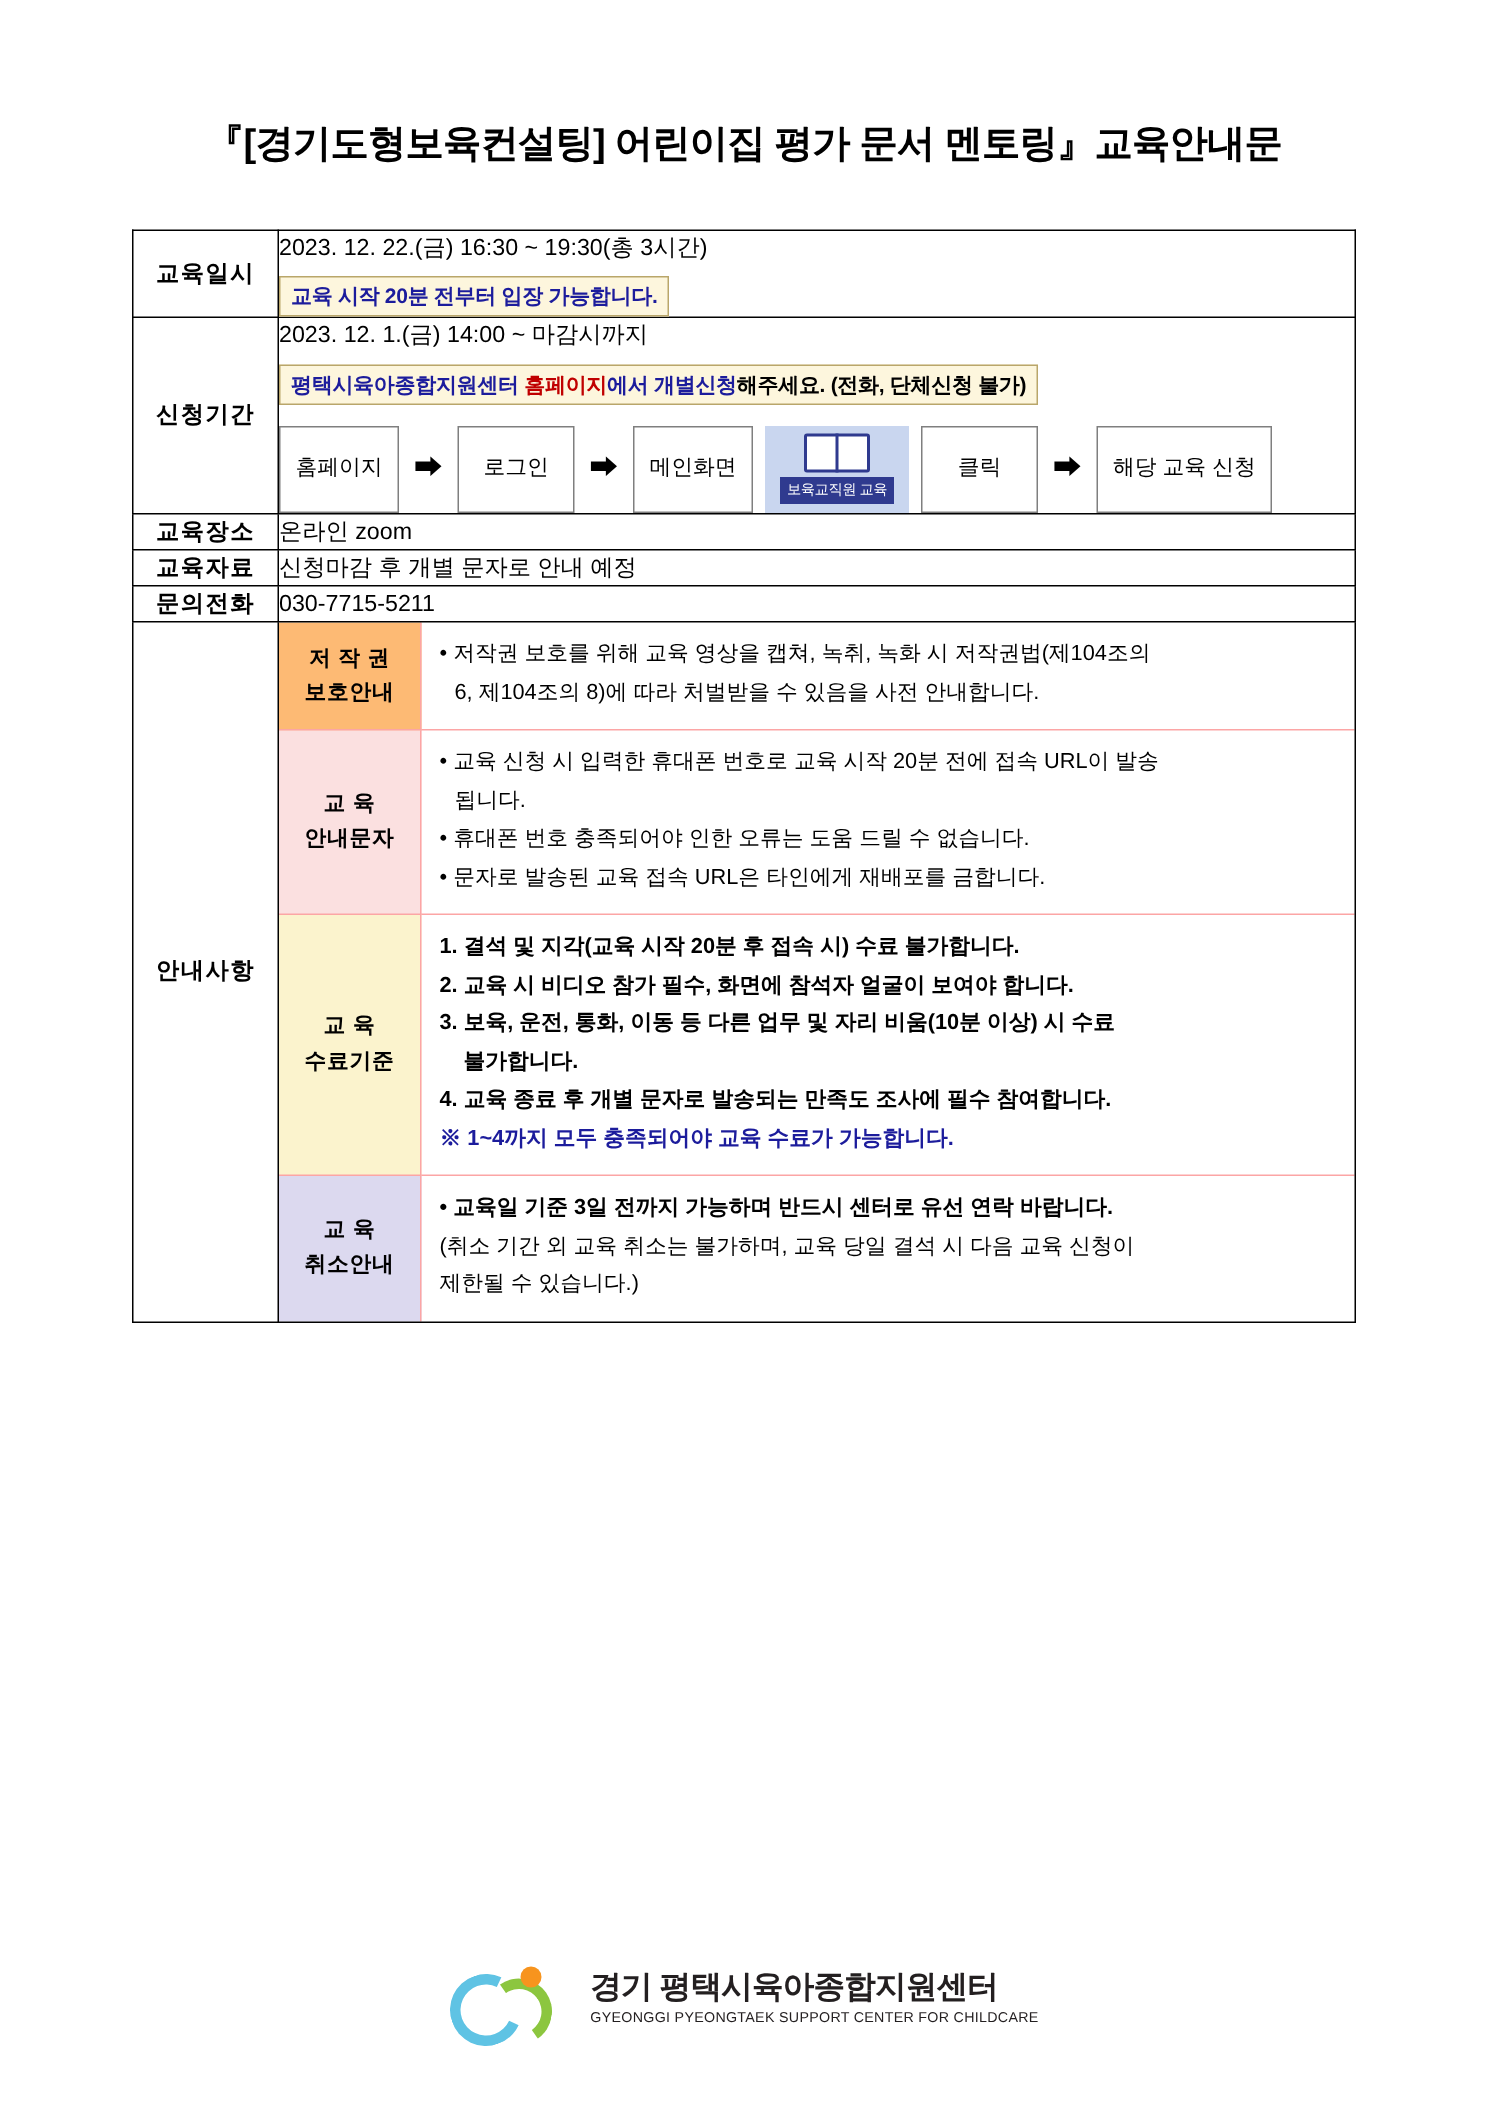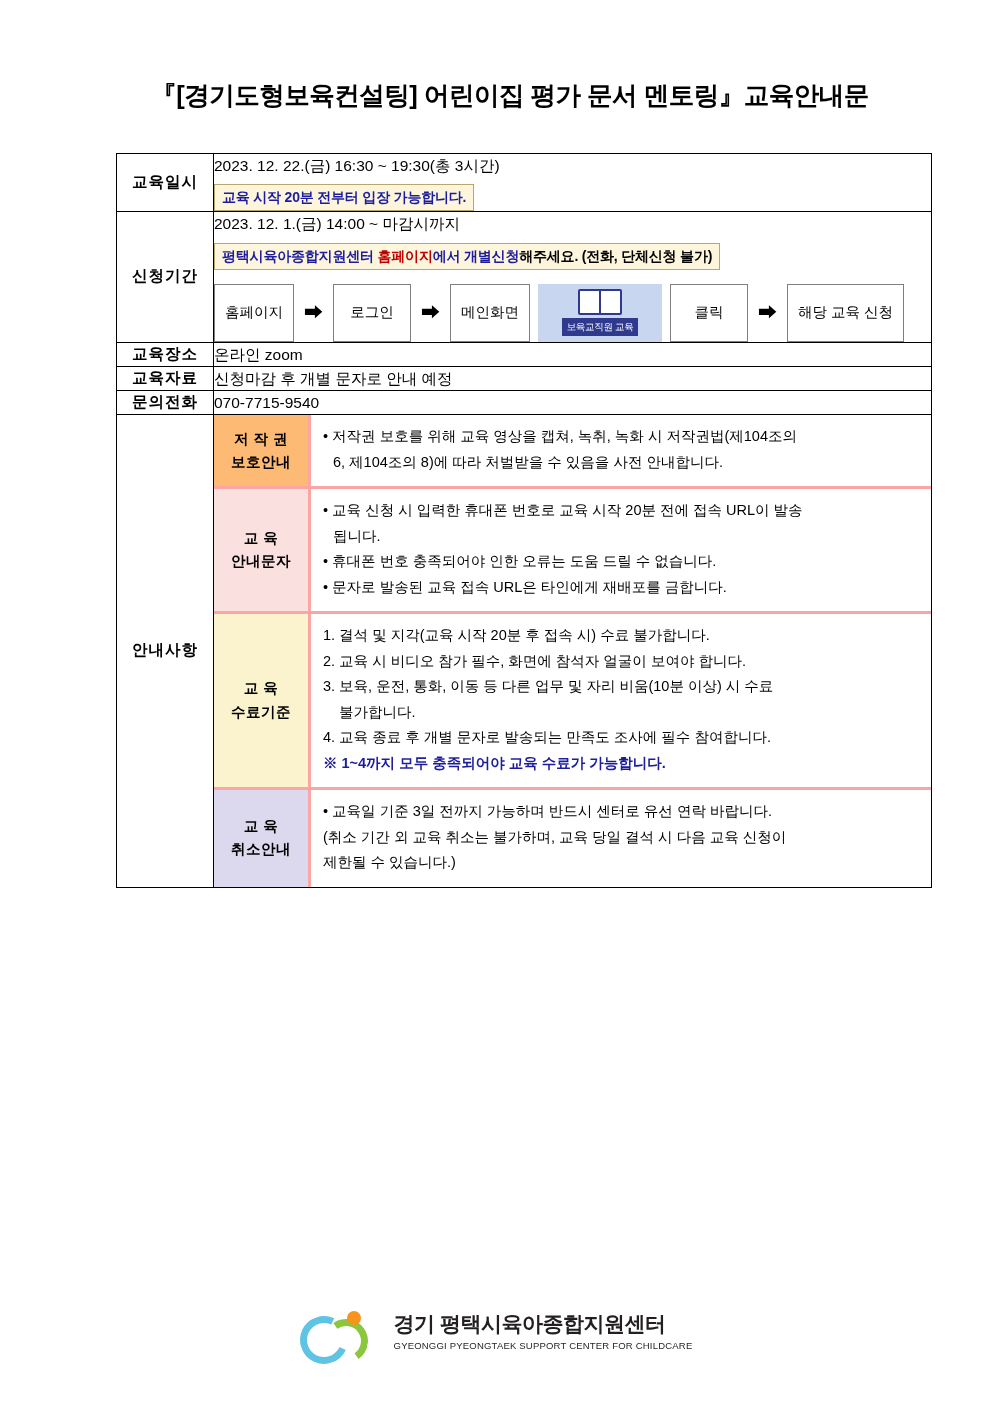--- a/index.html
+++ b/index.html
@@ -11,21 +11,21 @@
     width: 992px;
     height: 1403px;
     font-family: "Liberation Sans", sans-serif;
     color: #000000;
     position: relative;
   }
   .page {
     width: 992px;
     height: 1403px;
     box-sizing: border-box;
-    padding: 78px 88px 0 116px;
+    padding: 78px 88px 0 88px;
     position: relative;
   }
   .doc-title {
     font-size: 25.5px;
     font-weight: bold;
     text-align: center;
     letter-spacing: -0.5px;
     margin: 0 0 40px 0;
     white-space: nowrap;
   }
@@ -95,21 +95,21 @@
     font-size: 14.5px;
     padding: 0 10px;
     box-sizing: border-box;
   }
   .flow-arrow {
     font-size: 19px;
     line-height: 1;
     padding: 0 2px;
   }
   .flow-img {
-    width: 124px;
+    width: 96px;
     height: 58px;
     background: #c9d6ef;
     display: flex;
     flex-direction: column;
     align-items: center;
     justify-content: center;
     position: relative;
   }
   .flow-img .book {
     width: 40px;
@@ -145,21 +145,21 @@
     font-size: 15.5px;
     font-weight: bold;
     letter-spacing: 1px;
   }
   table.notice {
     width: 100%;
     border-collapse: collapse;
     table-layout: fixed;
   }
   table.notice td {
-    border: 3px solid #fca5a5;
+    border: 1px solid #fca5a5;
     vertical-align: middle;
   }
   table.notice tr td:first-child {
     border-left: none;
   }
   table.notice tr td:last-child {
     border-right: none;
   }
   table.notice tr:first-child td {
     border-top: none;
@@ -192,21 +192,21 @@
     padding-left: 10px;
   }
   .n-body p.num {
     text-indent: -16px;
     padding-left: 16px;
   }
   .n-body p.plain {
     text-indent: 0;
     padding-left: 0;
   }
-  .b { font-weight: normal; }
+  .b { font-weight: bold; }
   .blue { color: #1c1c9c; font-weight: bold; }
   
   .footer {
     position: absolute;
     left: 0;
     right: 0;
     bottom: 50px;
     display: flex;
     justify-content: center;
     align-items: center;
@@ -303,21 +303,21 @@
       </tr>
 
 
       <tr>
         <td class="lbl">교육자료</td>
         <td class="val">신청마감 후 개별 문자로 안내 예정</td>
       </tr>
 
       <tr>
         <td class="lbl">문의전화</td>
-        <td class="val">070-7715-9540</td>
+        <td class="val">030-7715-5211</td>
       </tr>
 
       <tr>
         <td class="notice-label">안내사항</td>
         <td style="padding:0;">
           <table class="notice">
             <tbody id="notice-body">
                 <tr>
                   <td class="n-cat cat-pink">
                     <div>저 작 권</div>

